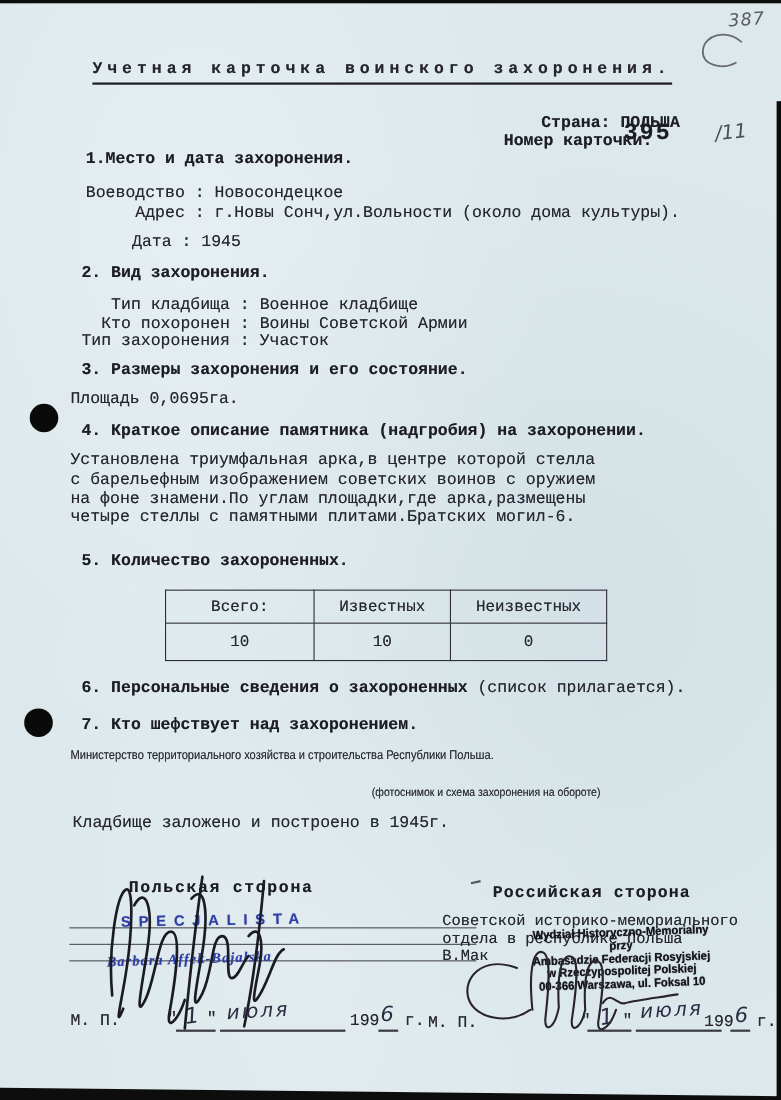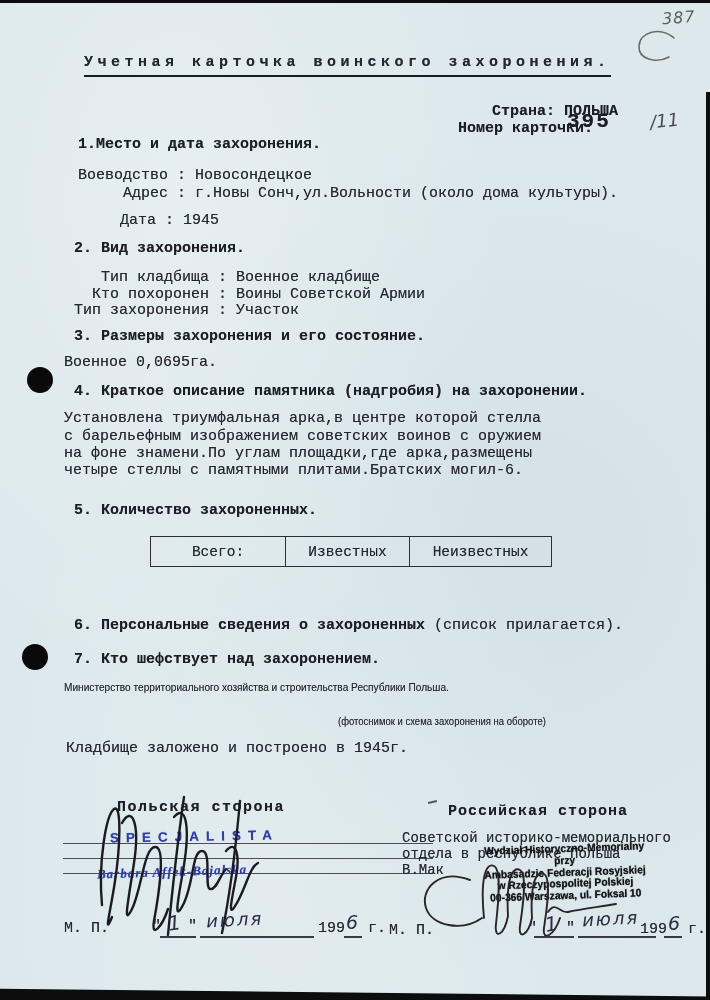--- a/index.html
+++ b/index.html
@@ -68,35 +68,40 @@
   <div class="mono" style="left:78px;top:167px;">Воеводство : Новосондецкое</div>
   <div class="mono" style="left:78px;top:185px;">     Адрес : г.Новы Сонч,ул.Вольности (около дома культуры).</div>
   <div class="mono" style="left:66px;top:212px;">      Дата : 1945</div>
 
   <div class="mono bold" style="left:74px;top:240px;">2. Вид захоронения.</div>
   <div class="mono" style="left:74px;top:269px;">   Тип кладбища : Военное кладбище</div>
   <div class="mono" style="left:74px;top:286px;">  Кто похоронен : Воины Советской Армии</div>
   <div class="mono" style="left:74px;top:302px;">Тип захоронения : Участок</div>
 
   <div class="mono bold" style="left:74px;top:328px;">3. Размеры захоронения и его состояние.</div>
-  <div class="mono" style="left:64px;top:354px;">Военное 0,0695га.</div>
+  <div class="mono" style="left:64px;top:354px;">Площадь 0,0695га.</div>
 
   <div class="mono bold" style="left:74px;top:383px;">4. Краткое описание памятника (надгробия) на захоронении.</div>
   <div class="mono" style="left:64px;top:410px;">Установлена триумфальная арка,в центре которой стелла</div>
   <div class="mono" style="left:64px;top:428px;">с барельефным изображением советских воинов с оружием</div>
   <div class="mono" style="left:64px;top:445px;">на фоне знамени.По углам площадки,где арка,размещены</div>
   <div class="mono" style="left:64px;top:462px;">четыре стеллы с памятными плитами.Братских могил-6.</div>
 
   <div class="mono bold" style="left:74px;top:502px;">5. Количество захороненных.</div>
   <table class="tbl" style="left:150px;top:536px;width:392px;">
     <tbody>
         <tr>
       <td style="width:132px;height:27px;">Всего:</td>
       <td style="width:121px;">Известных</td>
       <td style="width:139px;">Неизвестных</td>
+    </tr>
+    <tr>
+      <td style="height:31px;">10</td>
+      <td>10</td>
+      <td>0</td>
     </tr>
   </tbody>
     </table>
 
   <div class="mono" style="left:74px;top:617px;"><span class="bold">6. Персональные сведения о захороненных</span><span> (список прилагается).</span></div>
   <div class="mono bold" style="left:74px;top:651px;">7. Кто шефствует над захоронением.</div>
   <div class="sm" style="left:64px;top:681px;font-size:11.5px;">Министерство территориального хозяйства и строительства Республики Польша.</div>
   <div class="sm" style="left:338px;top:715px;font-size:10.8px;">(фотоснимок и схема захоронения на обороте)</div>
   <div class="mono" style="left:66px;top:740px;">Кладбище заложено и построено в 1945г.</div>
 

